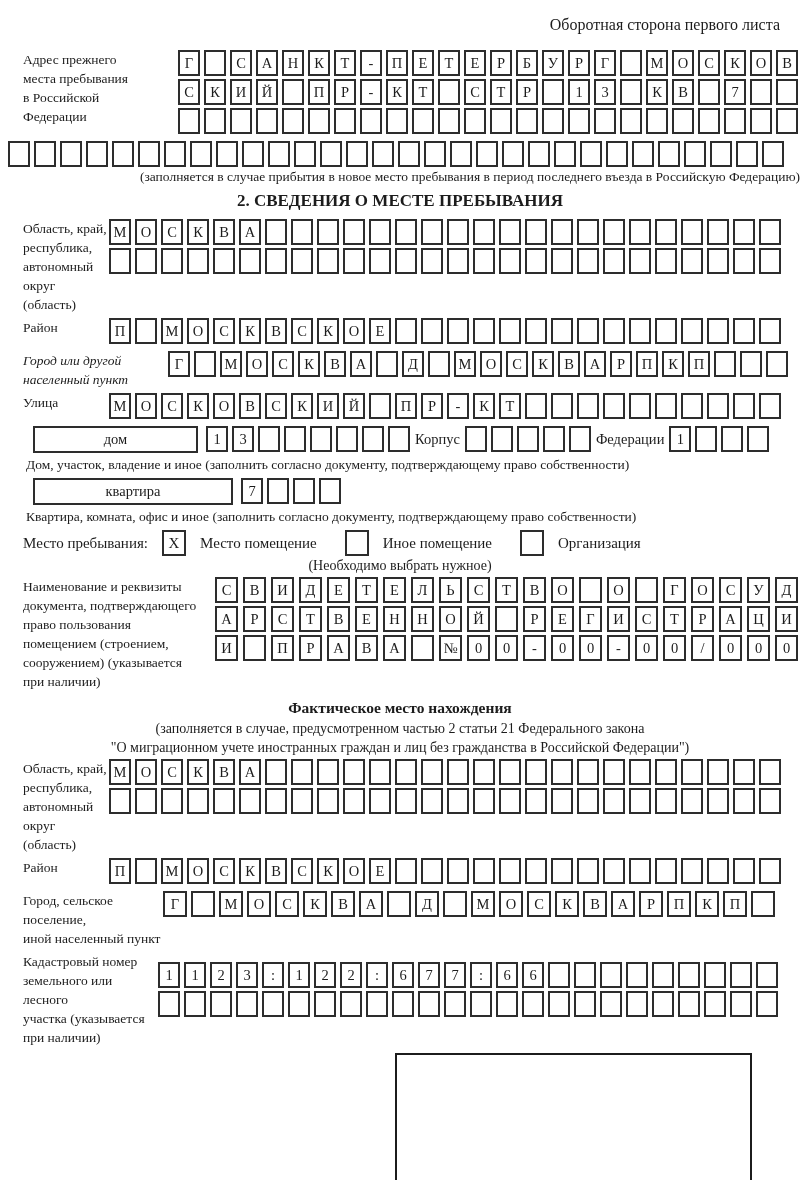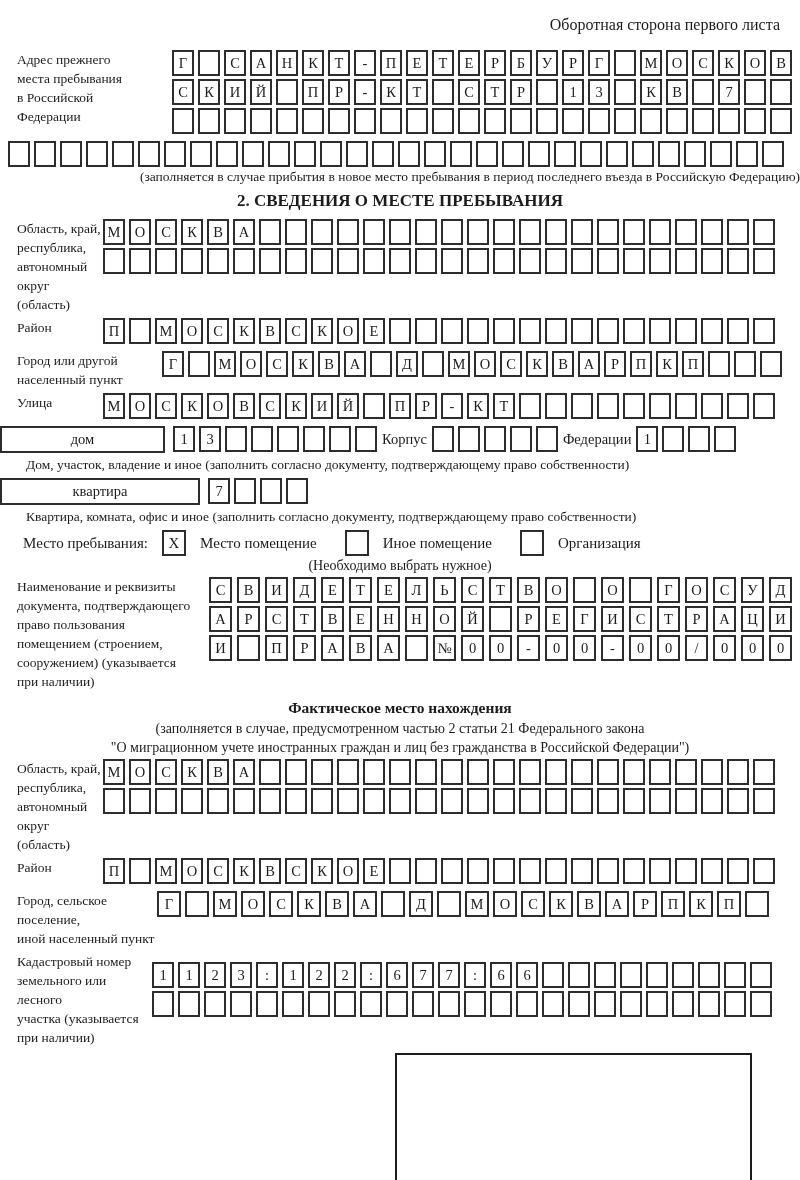--- a/index.html
+++ b/index.html
@@ -3,40 +3,40 @@
 <meta charset="utf-8">
 <style>
   html,body{margin:0;padding:0;background:#ffffff;}
   body{width:800px;height:1180px;overflow:hidden;
        font-family:"Liberation Serif","DejaVu Serif",serif;color:#1c1c1c;}
   .page{position:relative;width:800px;height:968px;padding-top:16px;box-sizing:border-box;}
 
   .header-note{text-align:right;padding-right:20px;font-size:16px;margin-bottom:16px;}
 
   
-  .field{display:flex;align-items:flex-start;padding-left:17px;margin-bottom:4px;}
+  .field{display:flex;align-items:flex-start;padding-left:23px;margin-bottom:4px;}
   .label{font-size:13.5px;line-height:19px;white-space:pre-line;flex-shrink:0;}
-  .lw155{flex:0 0 155px;} .lw86{flex:0 0 86px;} .lw145{flex:0 0 145px;}
+  .lw155{flex:0 0 155px;} .lw86{flex:0 0 86px;} .lw145{flex:0 0 145px;font-style:italic;}
   .lw192{flex:0 0 192px;} .lw140{flex:0 0 140px;} .lw135{flex:0 0 135px;}
 
   .rows{display:flex;flex-direction:column;}
   .cells{display:flex;gap:4px;margin-bottom:3px;flex-wrap:nowrap;}
   .cell{flex:0 0 auto;width:22px;height:26px;box-sizing:border-box;border:2px solid #2d2d2d;
         display:flex;align-items:center;justify-content:center;font-size:14.5px;background:#fff;}
   .cells.doc{gap:5px;} .cells.doc .cell{width:23px;}
   .cells.wide .cell{width:24px;}
   .fullrow{margin-left:8px;margin-bottom:2px;}
 
   .footnote{text-align:right;font-size:13.5px;margin:2px 0 6px 0;}
   .h2{font-size:17px;font-weight:bold;text-align:center;margin:6px 0 8px 0;}
   .h3{font-size:15.5px;font-weight:bold;text-align:center;margin:8px 0 4px 0;}
   .centernote{text-align:center;font-size:14px;margin-bottom:3px;}
 
   
-  .inline-row{display:flex;align-items:flex-start;margin-bottom:2px;}
+  .inline-row{display:flex;align-items:flex-start;padding-left:33px;margin-bottom:2px;}
   .named-box{height:27px;box-sizing:border-box;border:2px solid #2d2d2d;display:flex;
              align-items:center;justify-content:center;font-size:14.5px;flex-shrink:0;}
   .box-dom{width:165px;margin-right:8px;}
   .box-kv{width:200px;margin-right:8px;}
   .inline-label{font-size:14.5px;line-height:27px;margin:0 5px;white-space:nowrap;}
   .subnote{font-size:13.5px;padding-left:26px;margin:1px 0 5px 0;}
 
   
   .stay-row{display:flex;align-items:center;padding-left:23px;margin-bottom:2px;font-size:15px;}
   .checkbox{width:24px;height:26px;box-sizing:border-box;border:2px solid #2d2d2d;

